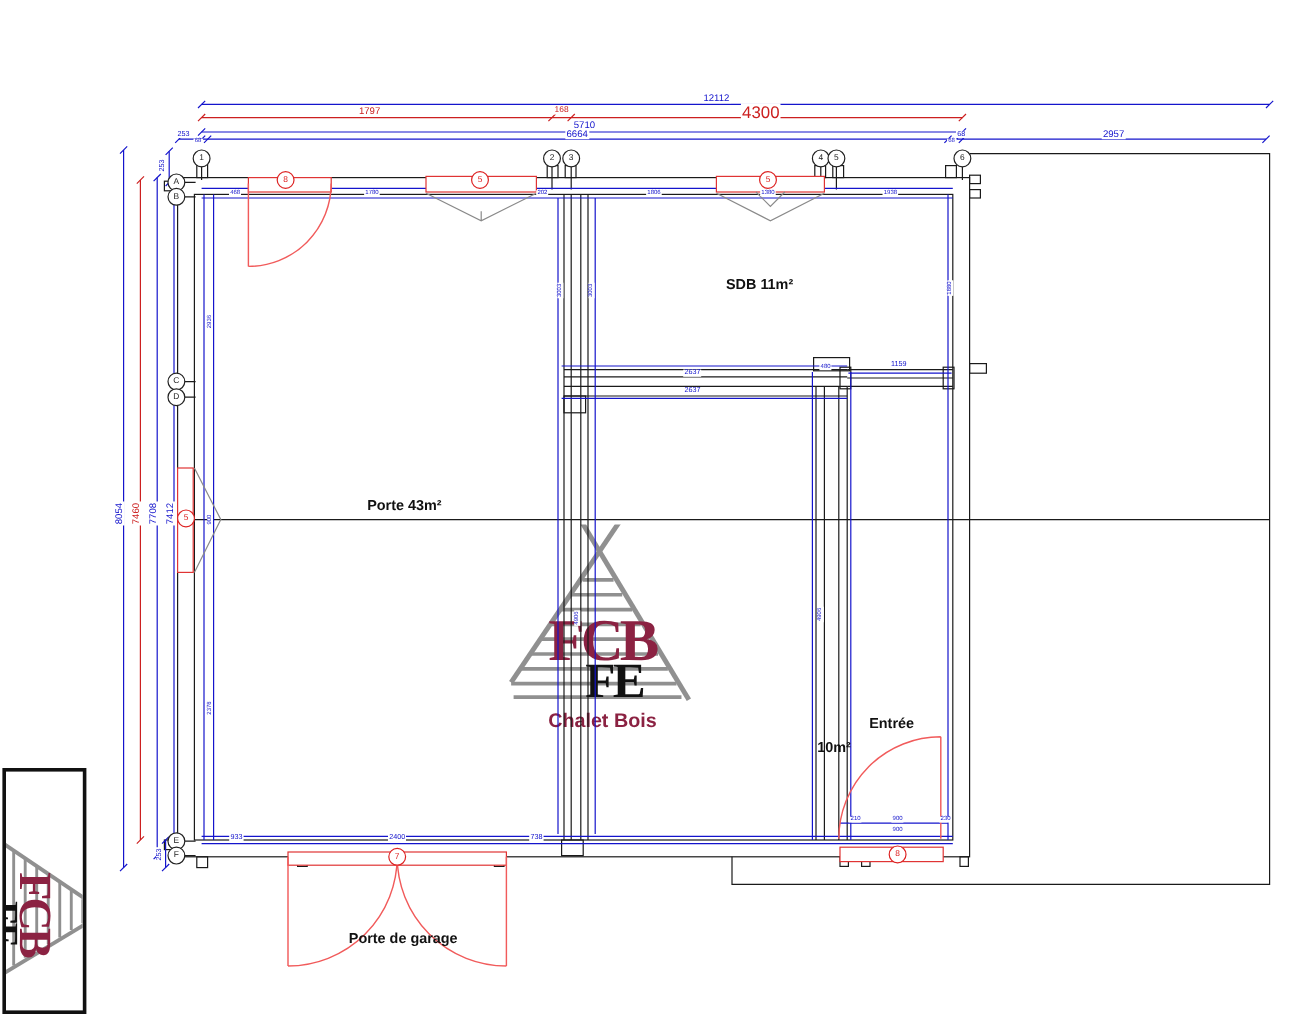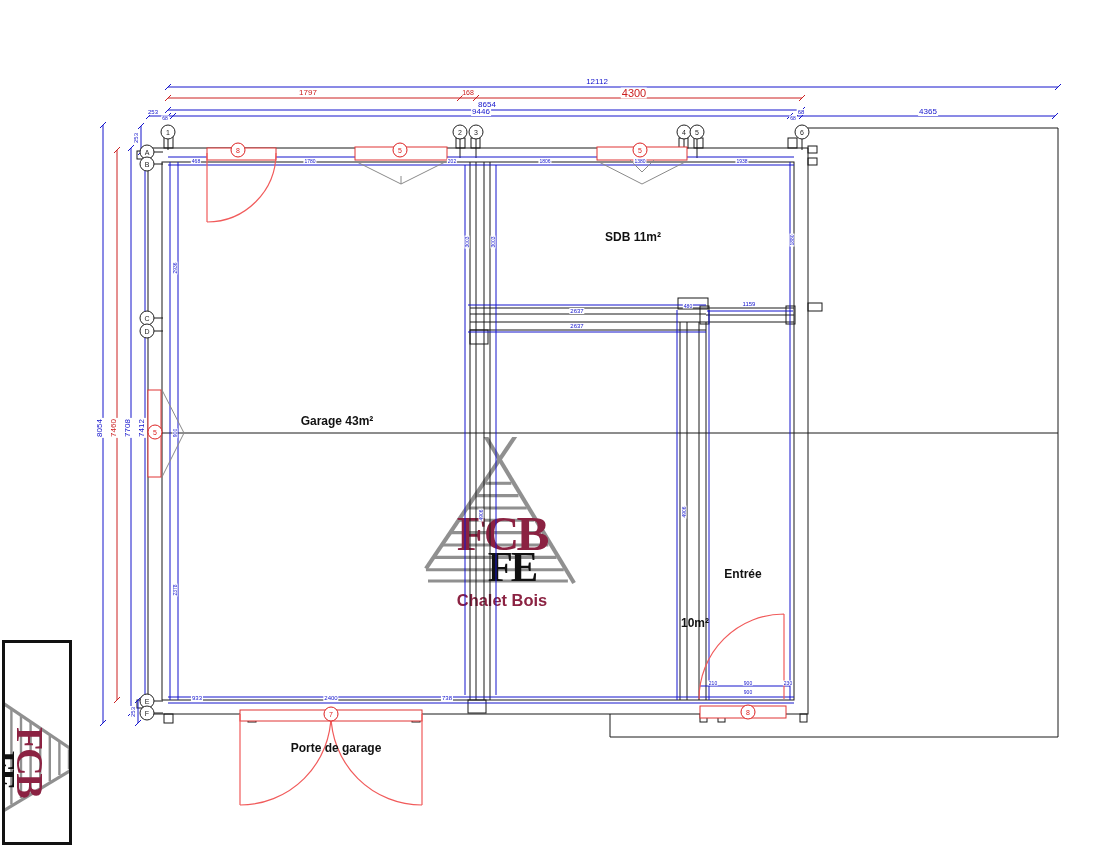--- a/index.html
+++ b/index.html
@@ -170,49 +170,49 @@
 
     <g stroke="#8a8a8a" stroke-width="1" fill="none">
       <path d="M355 161 L401 184 L447 161 M401 184 V176"></path>
       <path d="M597 161 L642 184 L687 161 M630 160 L642 172 L654 160"></path>
       <path d="M162 390 L184 433 L162 477"></path>
     </g>
   </svg>
 
   <div class="overlay">
 
-    <div class="room-label" style="left:337px;top:421px">Garage 43m²</div>
+    <div class="room-label" style="left:337px;top:421px">Porte 43m²</div>
     <div class="room-label" style="left:633px;top:237px">SDB 11m²</div>
-    <div class="room-label" style="left:743px;top:574px">Entrée</div>
+    <div class="room-label" style="left:743px;top:603px">Entrée</div>
     <div class="room-label" style="left:695px;top:623px">10m²</div>
-    <div class="room-label" style="left:336px;top:748px">Porte de garage</div>
+    <div class="room-label" style="left:336px;top:782px">Porte de garage</div>
 
     <div>
 
         <span class="dim" style="position: absolute; left: 597px; top: 82px; color: rgb(20, 20, 204); font-size: 8px; transform: translate(-50%, -50%);">12112</span>
 
         <span class="dim" style="position: absolute; left: 308px; top: 93px; color: rgb(204, 32, 32); font-size: 8px; transform: translate(-50%, -50%);">1797</span>
 
         <span class="dim" style="position: absolute; left: 468px; top: 92px; color: rgb(204, 32, 32); font-size: 7px; transform: translate(-50%, -50%);">168</span>
 
-        <span class="dim" style="position: absolute; left: 634px; top: 93px; color: rgb(204, 32, 32); font-size: 11px; transform: translate(-50%, -50%);">4300</span>
-
-        <span class="dim" style="position: absolute; left: 487px; top: 105px; color: rgb(20, 20, 204); font-size: 8px; transform: translate(-50%, -50%);">8654</span>
+        <span class="dim" style="position: absolute; left: 634px; top: 93px; color: rgb(204, 32, 32); font-size: 14px; transform: translate(-50%, -50%);">4300</span>
+
+        <span class="dim" style="position: absolute; left: 487px; top: 105px; color: rgb(20, 20, 204); font-size: 8px; transform: translate(-50%, -50%);">5710</span>
 
         <span class="dim" style="position: absolute; left: 153px; top: 112px; color: rgb(20, 20, 204); font-size: 6px; transform: translate(-50%, -50%);">253</span>
 
         <span class="dim" style="position: absolute; left: 165px; top: 118px; color: rgb(20, 20, 204); font-size: 5px; transform: translate(-50%, -50%);">68</span>
 
-        <span class="dim" style="position: absolute; left: 481px; top: 112px; color: rgb(20, 20, 204); font-size: 8px; transform: translate(-50%, -50%);">9446</span>
+        <span class="dim" style="position: absolute; left: 481px; top: 112px; color: rgb(20, 20, 204); font-size: 8px; transform: translate(-50%, -50%);">6664</span>
 
         <span class="dim" style="position: absolute; left: 793px; top: 118px; color: rgb(20, 20, 204); font-size: 5px; transform: translate(-50%, -50%);">68</span>
 
         <span class="dim" style="position: absolute; left: 801px; top: 112px; color: rgb(20, 20, 204); font-size: 6px; transform: translate(-50%, -50%);">68</span>
 
-        <span class="dim" style="position: absolute; left: 928px; top: 112px; color: rgb(20, 20, 204); font-size: 8px; transform: translate(-50%, -50%);">4365</span>
+        <span class="dim" style="position: absolute; left: 928px; top: 112px; color: rgb(20, 20, 204); font-size: 8px; transform: translate(-50%, -50%);">2957</span>
 
         <span class="dim" style="position: absolute; left: 100px; top: 428px; color: rgb(20, 20, 204); font-size: 8px; transform: translate(-50%, -50%) rotate(-90deg);">8054</span>
 
         <span class="dim" style="position: absolute; left: 114px; top: 428px; color: rgb(204, 32, 32); font-size: 8px; transform: translate(-50%, -50%) rotate(-90deg);">7460</span>
 
         <span class="dim" style="position: absolute; left: 128px; top: 428px; color: rgb(20, 20, 204); font-size: 8px; transform: translate(-50%, -50%) rotate(-90deg);">7708</span>
 
         <span class="dim" style="position: absolute; left: 142px; top: 428px; color: rgb(20, 20, 204); font-size: 8px; transform: translate(-50%, -50%) rotate(-90deg);">7412</span>
 
         <span class="dim" style="position: absolute; left: 136px; top: 138px; color: rgb(20, 20, 204); font-size: 6px; transform: translate(-50%, -50%) rotate(-90deg);">253</span>

